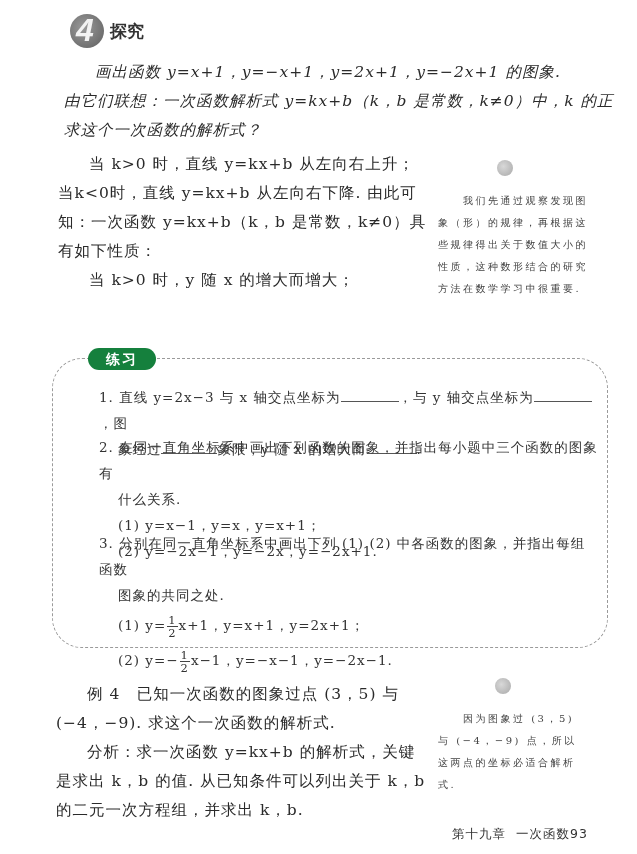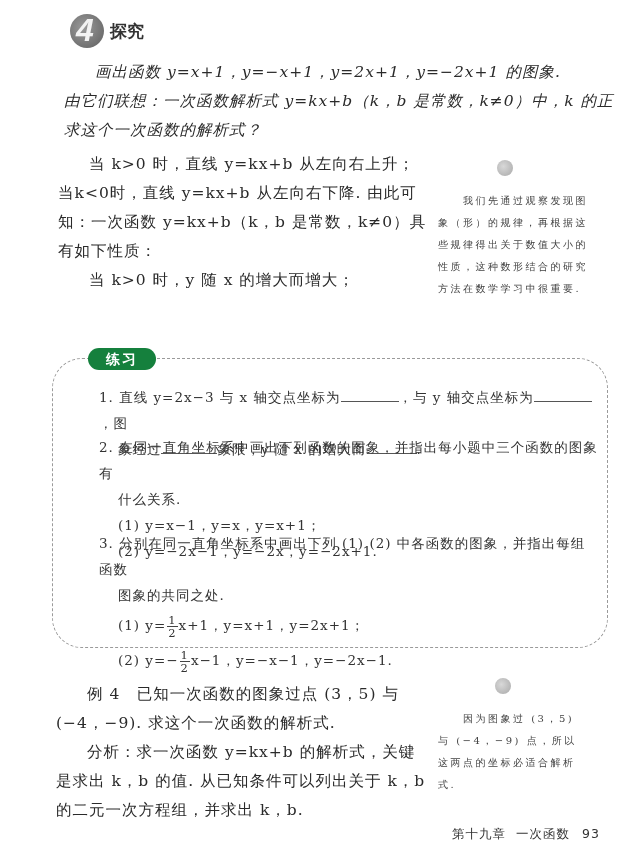--- a/index.html
+++ b/index.html
@@ -52,21 +52,21 @@
   .ex-item { position: absolute; left: 78px; width: 500px; margin-left: 21px; }
   .ex-item .cont { padding-left: 1.4em; }
   .blank { display: inline-block; border-bottom: 1px solid #555; height: 14px; vertical-align: baseline; }
   .sub { padding-left: 1.4em; }
   .frac { display: inline-flex; flex-direction: column; vertical-align: middle; text-align: center; font-size: 11.5px; line-height: 12px; margin: 0 1px; }
   .frac .n { border-bottom: 1px solid #444; padding: 0 1px; }
   .p-ex4 { left: 56px; top: 680px; width: 384px; }
   .p-ex4 .indent { padding-left: 2em; }
   .footer { left: 452px; top: 826px; font-size: 12.5px; color: #333; letter-spacing: 1px;
     font-family: "DejaVu Sans", sans-serif; }
-  .footer .pg { margin-left: 12px; }
+  .footer .pg { }
   .footer .sp { margin-left: 10px; }
 </style>
 </head>
 <body>
 
 <div class="abs section-head">
   <div class="badge-icon">
     <span class="num">4</span>
   </div>
   <span class="section-title">探究</span>

